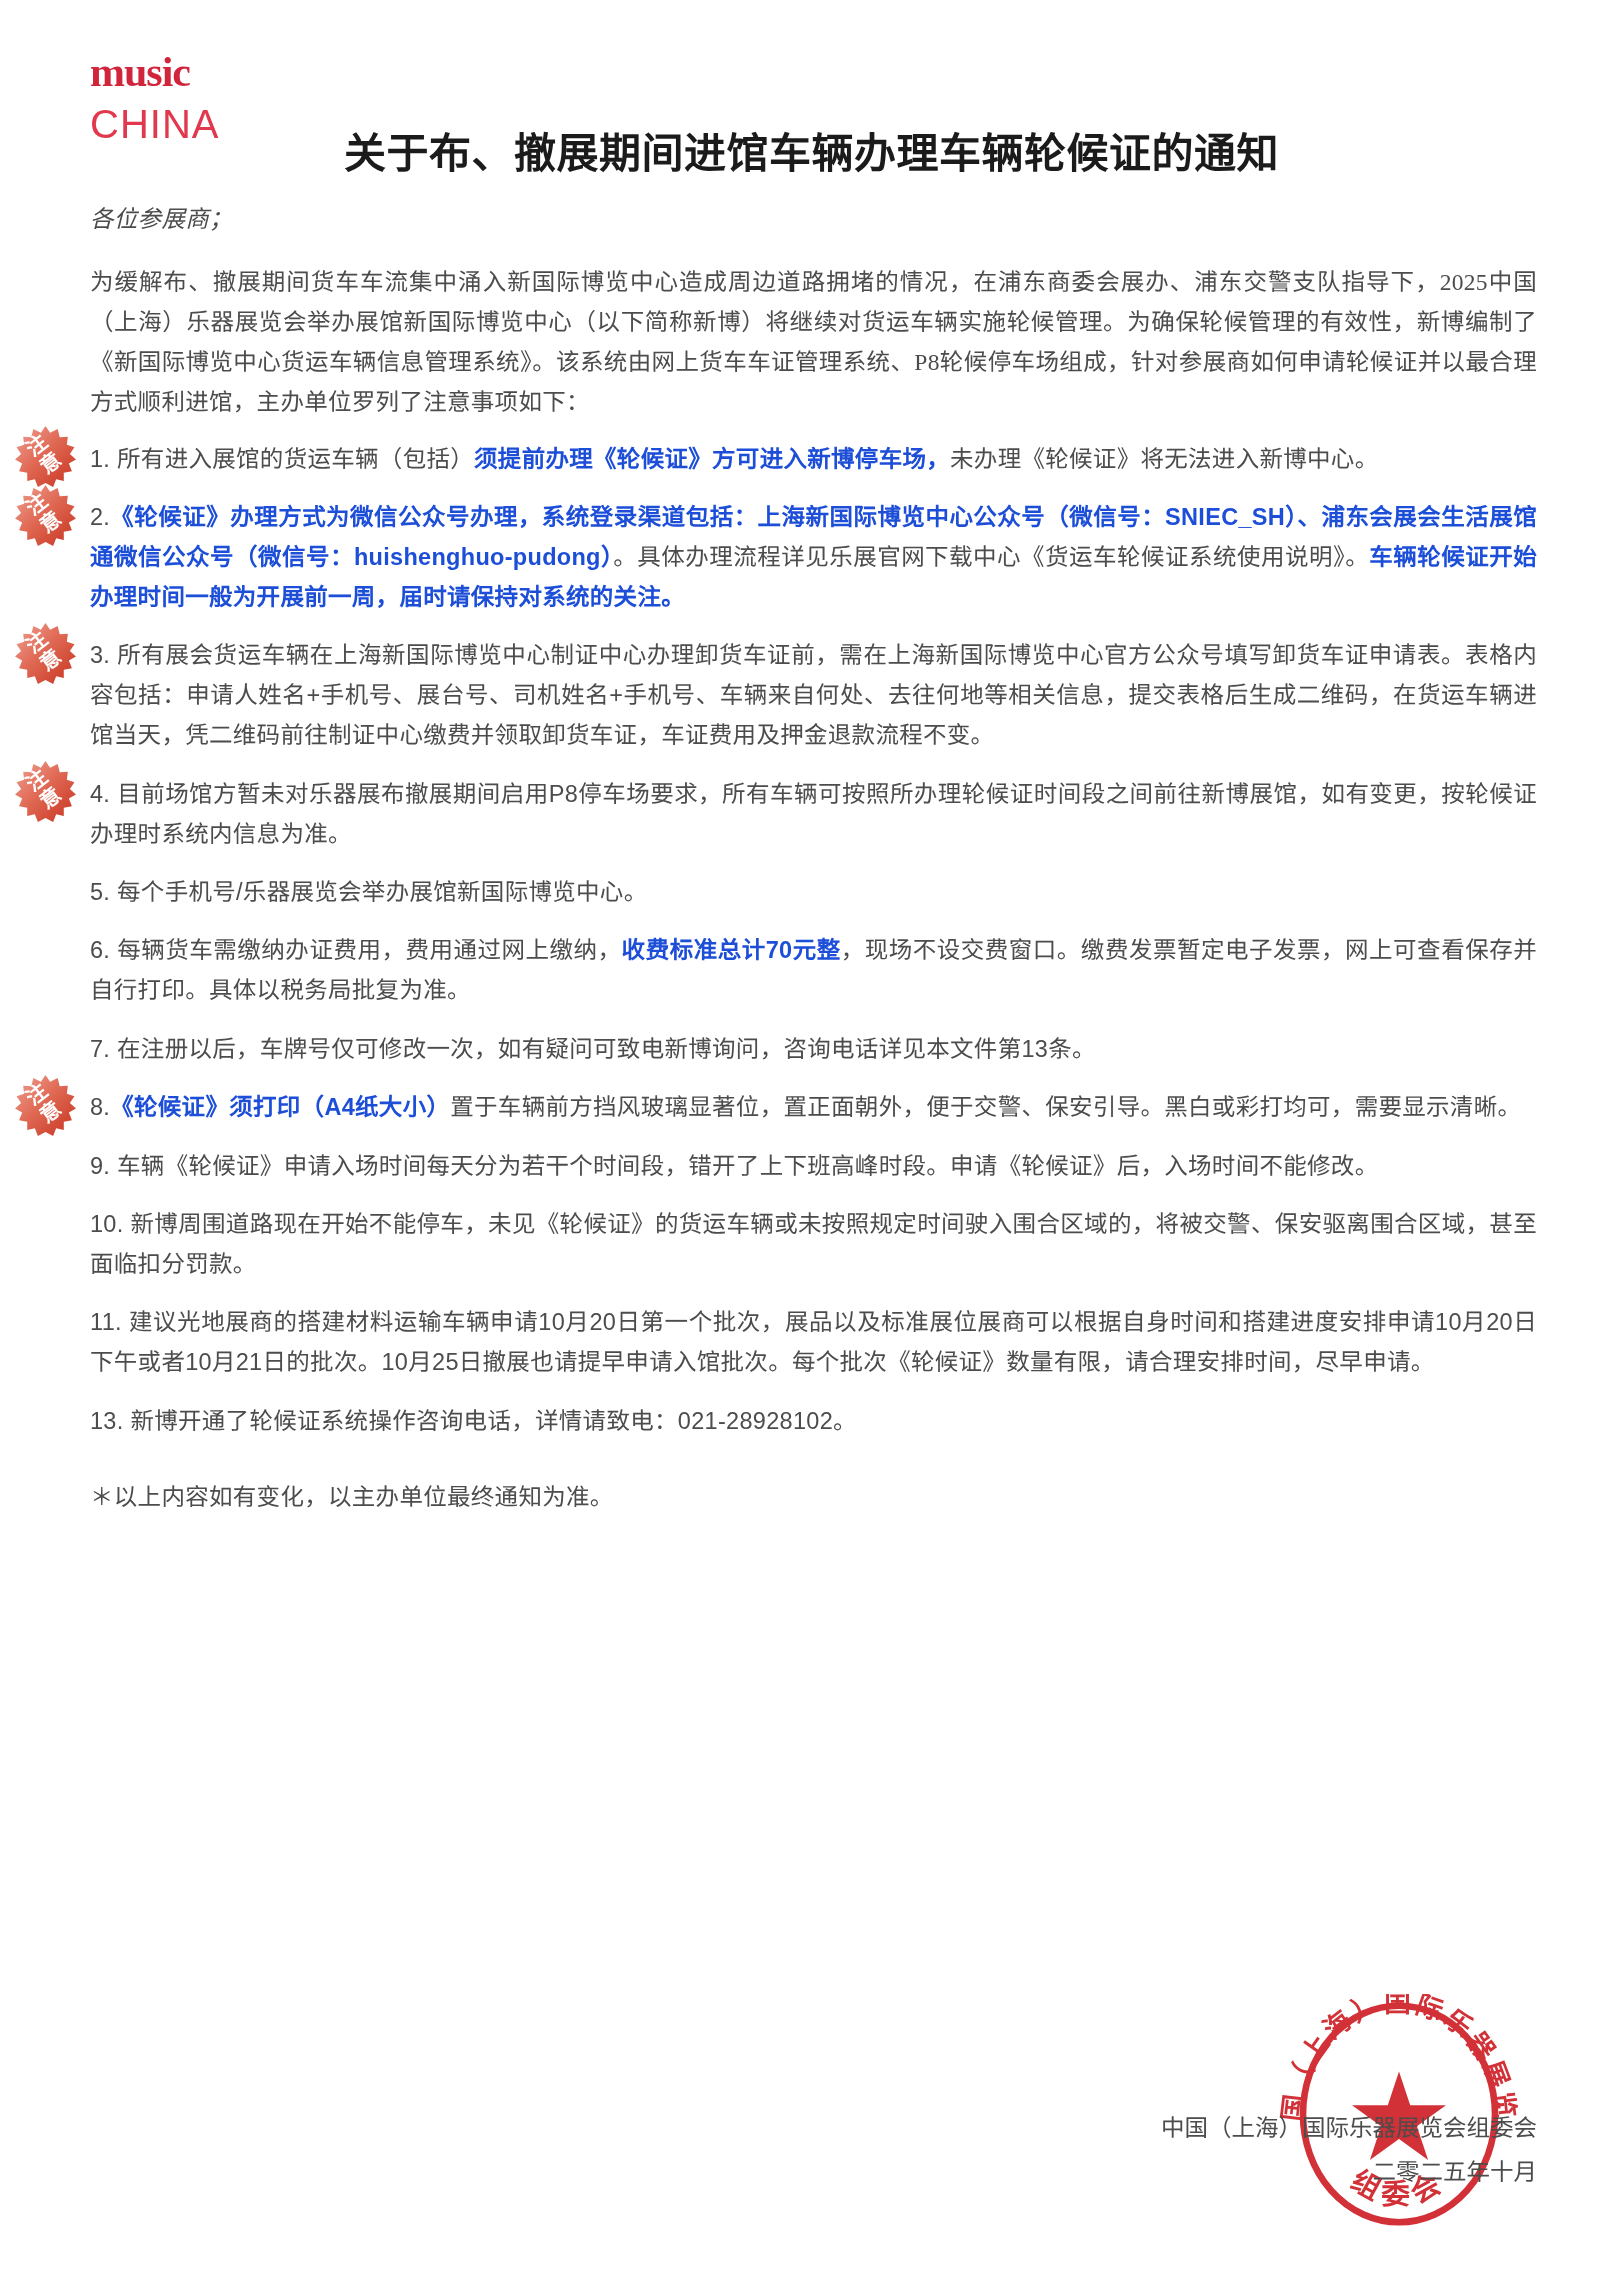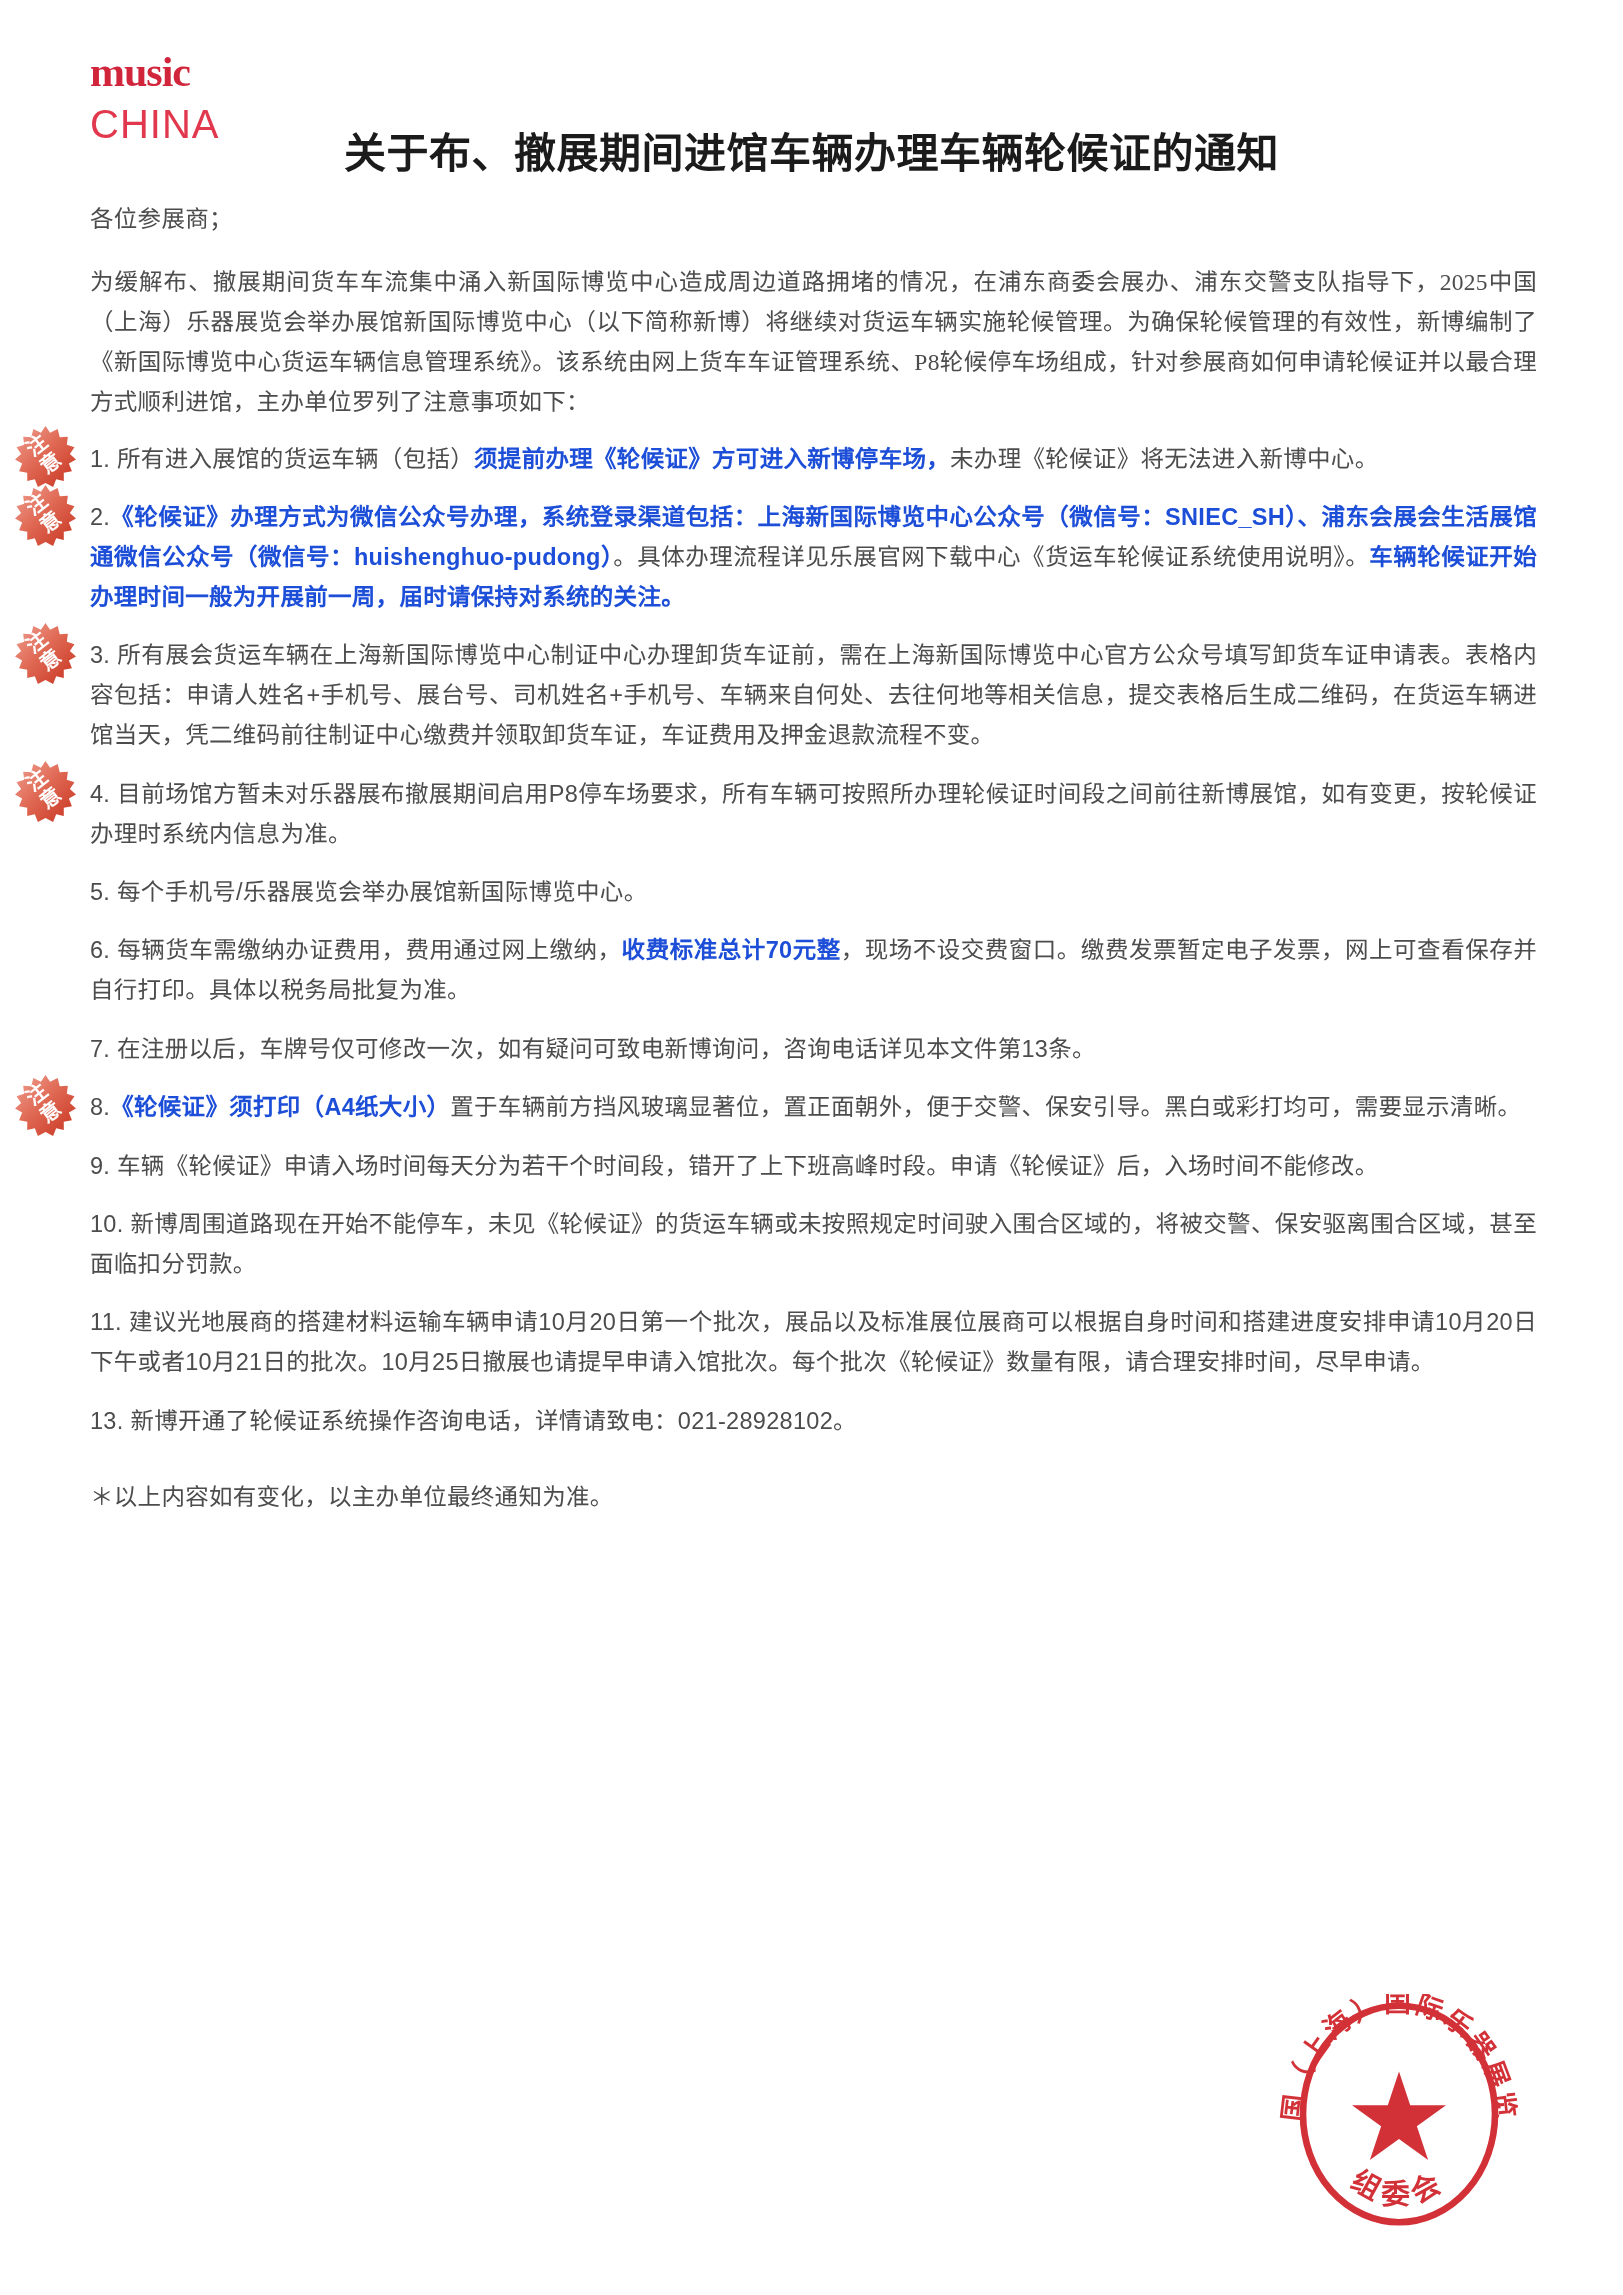--- a/index.html
+++ b/index.html
@@ -77,20 +77,21 @@
     position: relative;
     color: #4c4c4c;
     font-size: 23.5px;
     line-height: 40px;
     letter-spacing: 0.3px;
     margin: 0 0 15.3px 0;
     text-align: justify;
   }
   .salutation {
     margin-bottom: 22.5px;
+    font-style: italic;
   }
   .intro {
     margin-bottom: 17px;
     font-family: Liberation Serif, serif;
   }
   .item {
     margin: 0 0 18.4px 0;
     padding-left: 0;
   }
   .item.with-stamp {
@@ -258,16 +259,20 @@
         <ellipse cx="250" cy="235" rx="188" ry="212" fill="none" stroke="#cf2027" stroke-width="13"></ellipse>
         <polygon points="250,152 272,218 342,218 285,259 307,325 250,284 193,325 215,259 158,218 228,218" fill="#cf2027"></polygon>
         <text font-family="'Liberation Serif', 'DejaVu Serif', serif" font-size="52" font-weight="700" fill="#cf2027" letter-spacing="6">
           <textPath href="#sealArcTop" startOffset="50%" text-anchor="middle">中国（上海）国际乐器展览会</textPath>
         </text>
         <text font-family="'Liberation Serif', 'DejaVu Serif', serif" font-size="56" font-weight="700" fill="#cf2027" letter-spacing="14">
           <textPath href="#sealArcBottom" startOffset="50%" text-anchor="middle">组委会</textPath>
         </text>
       </svg>
     </div>
+    <div class="sign-block">
+      <div>中国（上海）国际乐器展览会组委会</div>
+      <div>二零二五年十月</div>
+    </div>
   </div>
 
 </div>
 
 
 </body></html>

